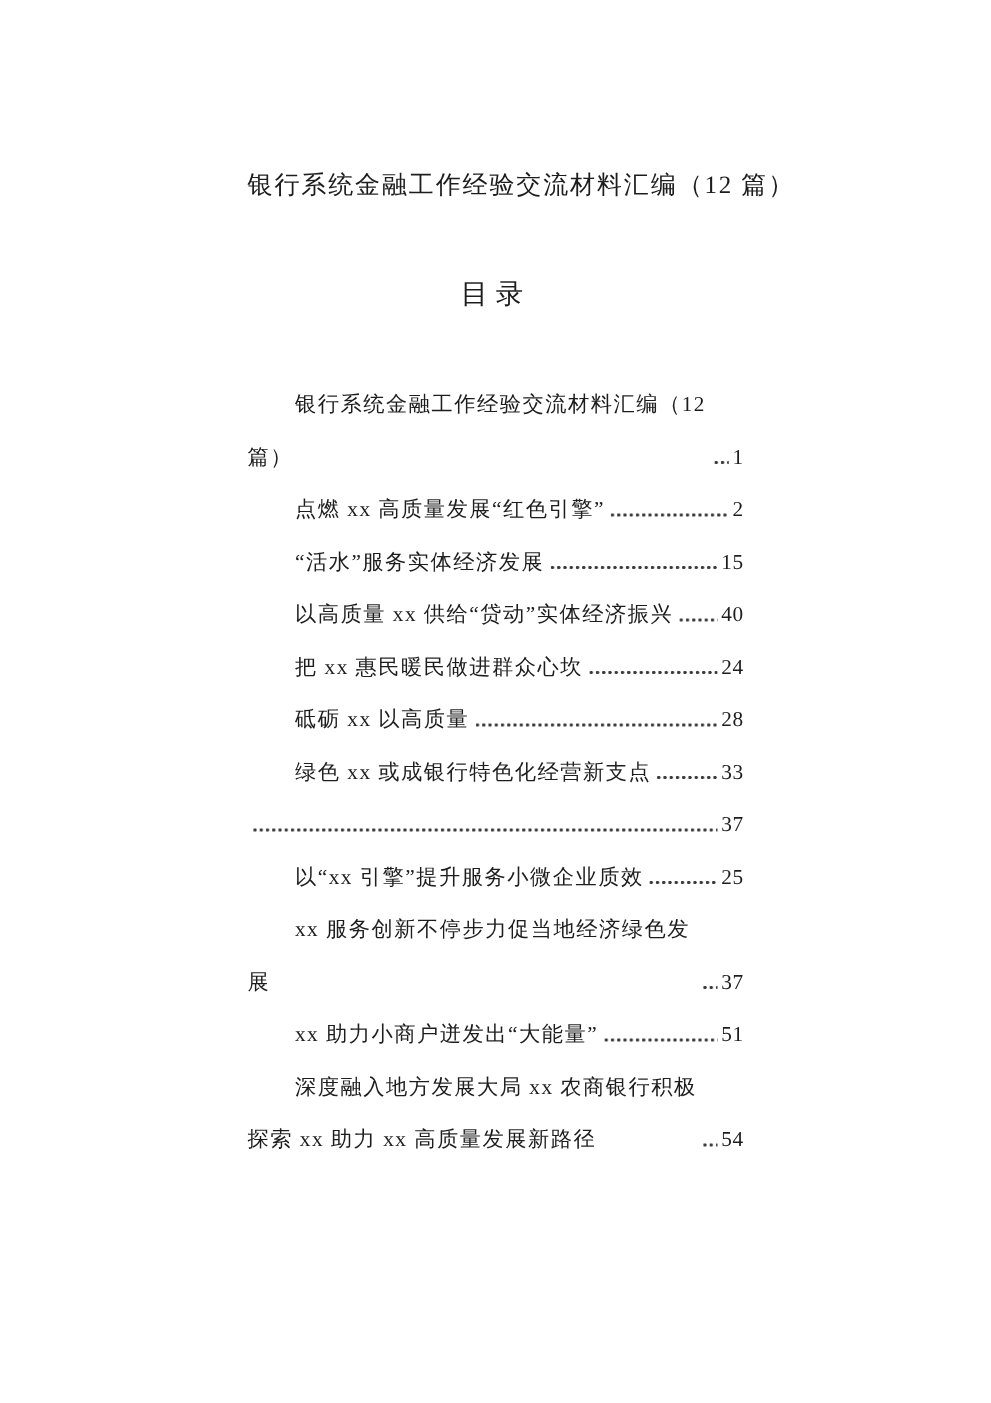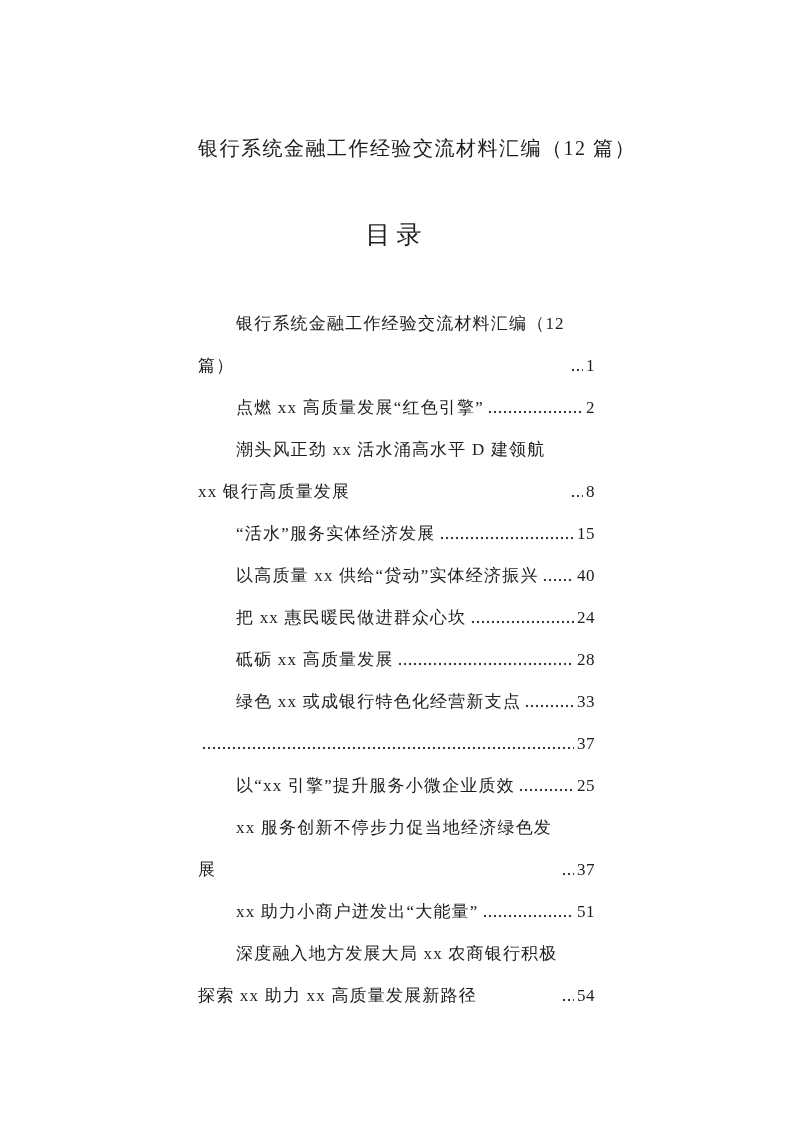--- a/index.html
+++ b/index.html
@@ -22,21 +22,21 @@
     margin: 0;
     font-size: 20px;
     font-weight: normal;
     text-align: center;
     letter-spacing: 1.5px;
     line-height: 26px;
     white-space: nowrap;
   }
   .toc-heading {
     margin: 62px 0 0 0;
-    font-size: 25px;
+    font-size: 22px;
     font-weight: normal;
     text-align: center;
     letter-spacing: 6px;
     line-height: 24px;
   }
   .toc {
     margin-top: 56px;
   }
   .toc-entry {
     display: flex;
@@ -77,41 +77,36 @@
         <span class="toc-entry-title">银行系统金融工作经验交流材料汇编（12 篇）</span>
         <span class="toc-dots"></span>
         <span class="toc-page-num">1</span>
       </div>
       <div class="toc-entry">
         <span class="toc-entry-title">点燃 xx 高质量发展“红色引擎”</span>
         <span class="toc-dots"></span>
         <span class="toc-page-num">2</span>
       </div>
       <div class="toc-entry">
-        <span class="toc-entry-title">潮头风正劲 xx 活水涌高水平 D 建领航 xx 银行高质量发展</span>
-        <span class="toc-dots"></span>
-        <span class="toc-page-num">8</span>
-      </div>
-      <div class="toc-entry">
         <span class="toc-entry-title">“活水”服务实体经济发展</span>
         <span class="toc-dots"></span>
         <span class="toc-page-num">15</span>
       </div>
       <div class="toc-entry">
         <span class="toc-entry-title">以高质量 xx 供给“贷动”实体经济振兴</span>
         <span class="toc-dots"></span>
         <span class="toc-page-num">40</span>
       </div>
       <div class="toc-entry">
         <span class="toc-entry-title">把 xx 惠民暖民做进群众心坎</span>
         <span class="toc-dots"></span>
         <span class="toc-page-num">24</span>
       </div>
       <div class="toc-entry">
-        <span class="toc-entry-title">砥砺 xx 高质量发展</span>
+        <span class="toc-entry-title">砥砺 xx 以高质量</span>
         <span class="toc-dots"></span>
         <span class="toc-page-num">28</span>
       </div>
       <div class="toc-entry">
         <span class="toc-entry-title">绿色 xx 或成银行特色化经营新支点</span>
         <span class="toc-dots"></span>
         <span class="toc-page-num">33</span>
       </div>
       <div class="toc-entry">
         <span class="toc-dots"></span>

